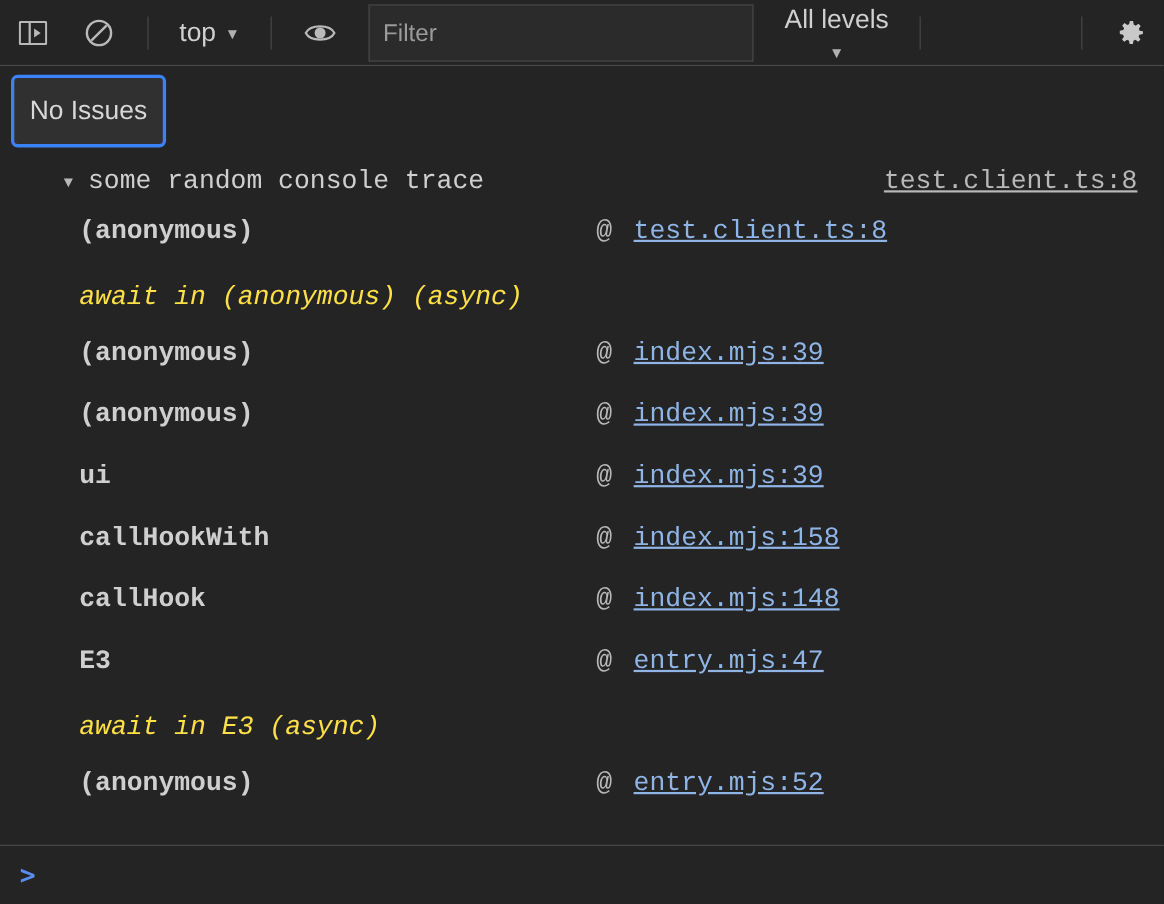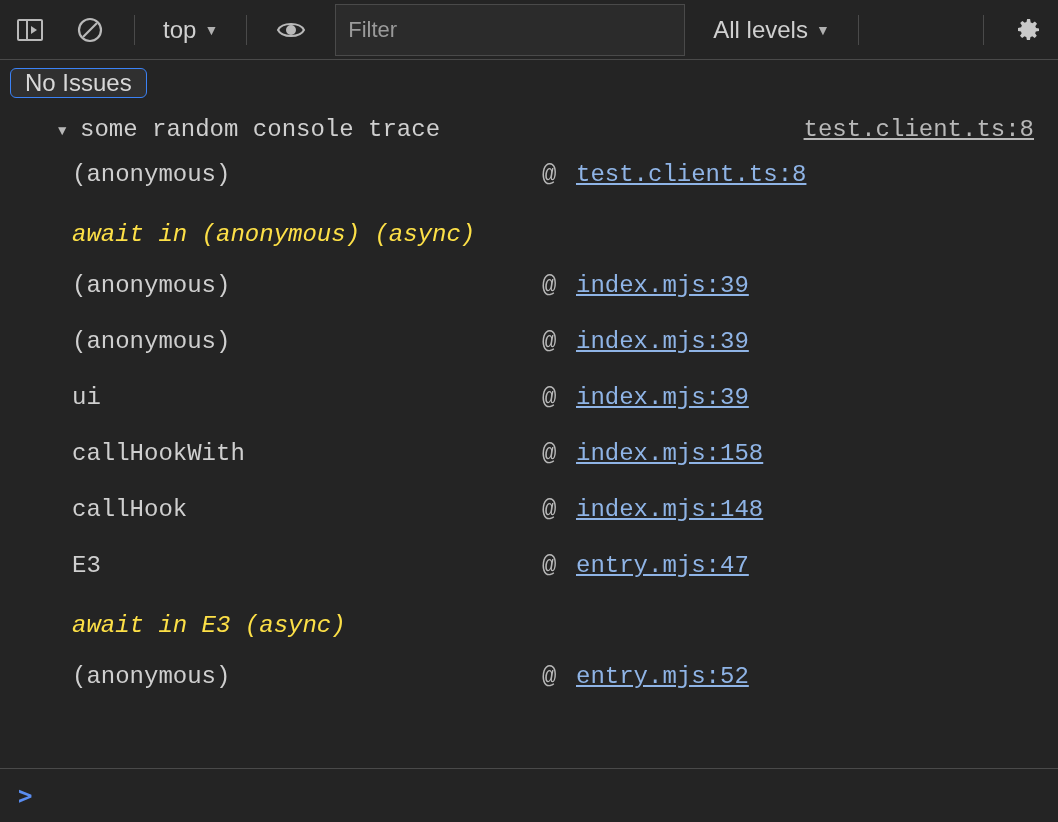--- a/index.html
+++ b/index.html
@@ -47,34 +47,35 @@
     outline: none;
   }
   .filter-input::placeholder { color: #9a9a9a; }
   .levels {
     display: inline-flex;
     align-items: center;
     gap: 8px;
     font-size: 24px;
     color: #d0d0d0;
     cursor: pointer;
+    flex-direction: column;
   }
   .levels .caret { font-size: 14px; color: #b0b0b0; }
   .spacer { flex: 1; }
   .gear { color: #c9c9c9; }
 
   
   .issues-bar {
     padding: 8px 10px 10px 10px;
   }
   .issues-btn {
     display: inline-block;
-    border: 1px solid #3b82f6;
+    border: 3px solid #3b82f6;
     border-radius: 6px;
-    padding: 0 14px;
+    padding: 16px 14px;
     font-size: 24px;
     color: #d8d8d8;
     background: #303030;
     cursor: pointer;
   }
 
   
   .console-body {
     padding: 4px 0 0 0;
   }
@@ -108,21 +109,21 @@
     padding: 2px 24px 10px 72px;
   }
   .frame-row {
     display: grid;
     grid-template-columns: 470px 34px auto;
     align-items: baseline;
     font-size: 24px;
     line-height: 1.5;
     padding: 10px 0;
   }
-  .frame-row .fn { color: #cfcfcf; }
+  .frame-row .fn { color: #cfcfcf; font-weight: bold; }
   .frame-row .at { color: #b8b8b8; }
   .frame-row .loc {
     color: #8fb4e6;
     text-decoration: underline;
     cursor: pointer;
   }
   .async-row {
     font-size: 24px;
     font-style: italic;
     color: #fde047;

